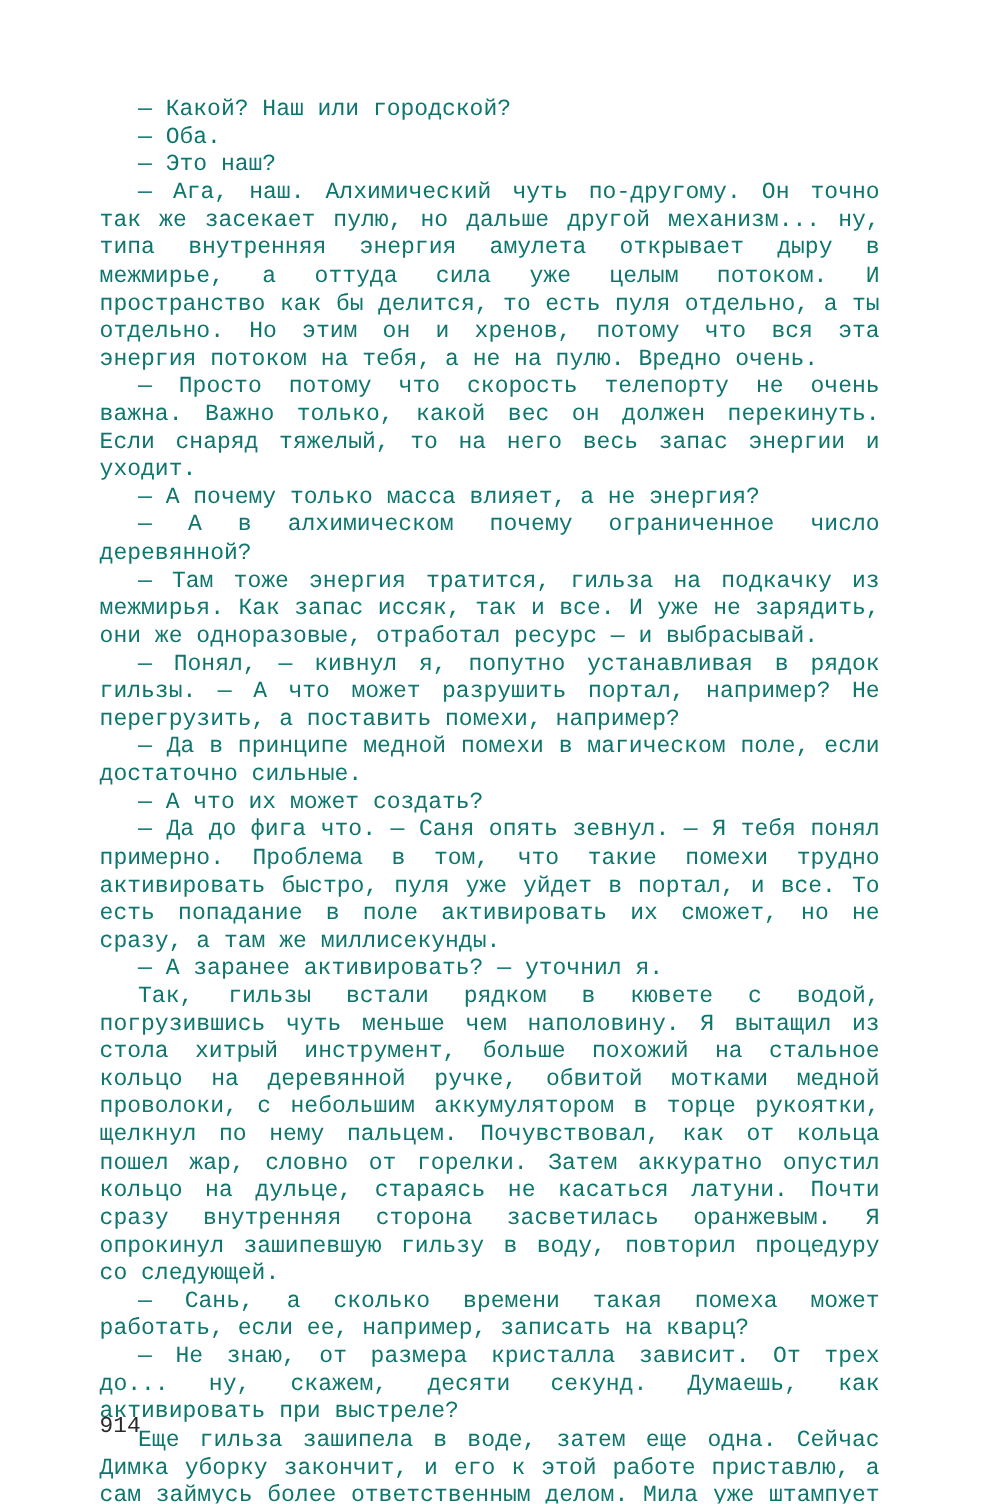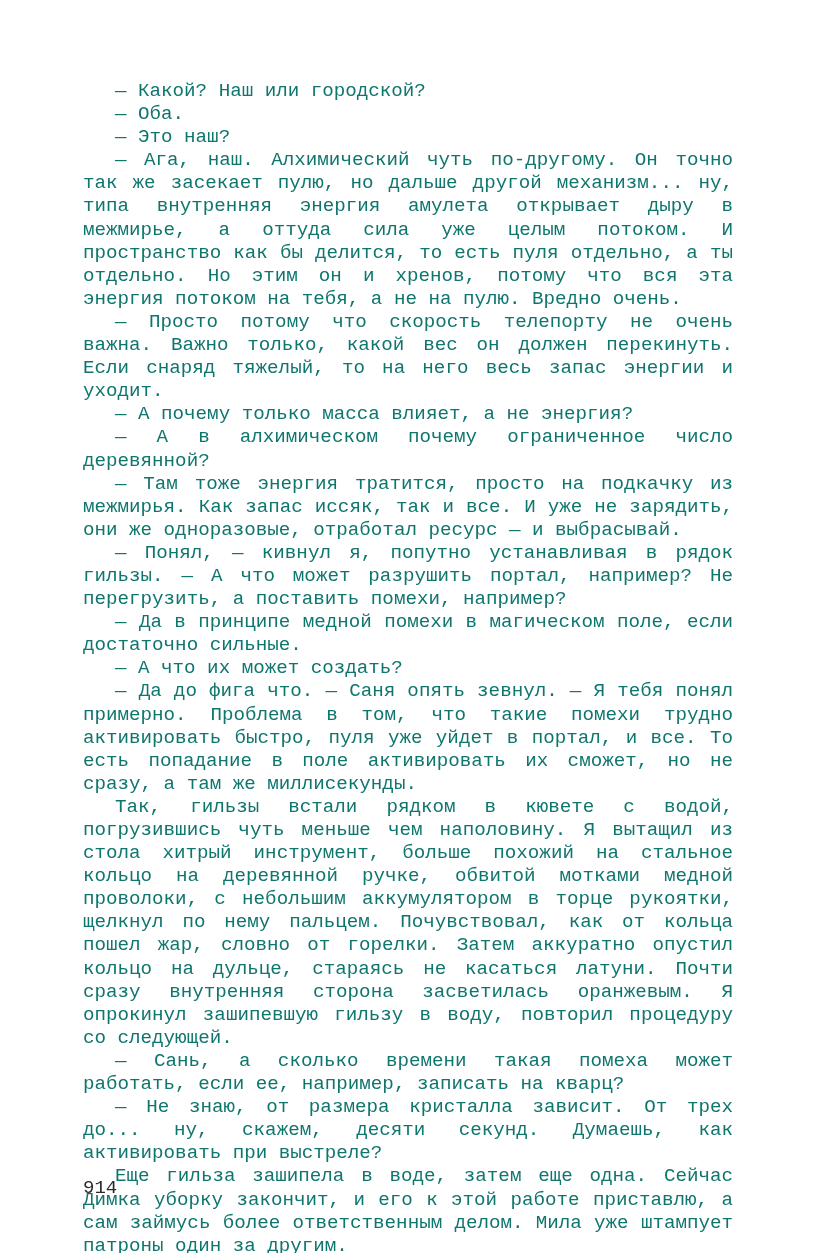--- a/index.html
+++ b/index.html
@@ -42,24 +42,25 @@
 <body>
 
 <div class="page">
   <p>— Какой? Наш или городской?</p>
   <p>— Оба.</p>
   <p>— Это наш?</p>
   <p>— Ага, наш. Алхимический чуть по-другому. Он точно так же засекает пулю, но дальше другой механизм... ну, типа внутренняя энергия амулета открывает дыру в межмирье, а оттуда сила уже целым потоком. И пространство как бы делится, то есть пуля отдельно, а ты отдельно. Но этим он и хренов, потому что вся эта энергия потоком на тебя, а не на пулю. Вредно очень.</p>
   <p>— Просто потому что скорость телепорту не очень важна. Важно только, какой вес он должен перекинуть. Если снаряд тяжелый, то на него весь запас энергии и уходит.</p>
   <p>— А почему только масса влияет, а не энергия?</p>
   <p>— А в алхимическом почему ограниченное число деревянной?</p>
-  <p>— Там тоже энергия тратится, просто на подкачку из межмирья. Как запас иссяк, так и все. И уже не зарядить, они же одноразовые, отработал ресурс — и выбрасывай.</p>
+  <p>— Там тоже энергия тратится, гильза на подкачку из межмирья. Как запас иссяк, так и все. И уже не зарядить, они же одноразовые, отработал ресурс — и выбрасывай.</p>
   <p>— Понял, — кивнул я, попутно устанавливая в рядок гильзы. — А что может разрушить портал, например? Не перегрузить, а поставить помехи, например?</p>
   <p>— Да в принципе медной помехи в магическом поле, если достаточно сильные.</p>
   <p>— А что их может создать?</p>
   <p>— Да до фига что. — Саня опять зевнул. — Я тебя понял примерно. Проблема в том, что такие помехи трудно активировать быстро, пуля уже уйдет в портал, и все. То есть попадание в поле активировать их сможет, но не сразу, а там же миллисекунды.</p>
+  <p>— А заранее активировать? — уточнил я.</p>
   <p>Так, гильзы встали рядком в кювете с водой, погрузившись чуть меньше чем наполовину. Я вытащил из стола хитрый инструмент, больше похожий на стальное кольцо на деревянной ручке, обвитой мотками медной проволоки, с небольшим аккумулятором в торце рукоятки, щелкнул по нему пальцем. Почувствовал, как от кольца пошел жар, словно от горелки. Затем аккуратно опустил кольцо на дульце, стараясь не касаться латуни. Почти сразу внутренняя сторона засветилась оранжевым. Я опрокинул зашипевшую гильзу в воду, повторил процедуру со следующей.</p>
   <p>— Сань, а сколько времени такая помеха может работать, если ее, например, записать на кварц?</p>
   <p>— Не знаю, от размера кристалла зависит. От трех до... ну, скажем, десяти секунд. Думаешь, как активировать при выстреле?</p>
   <p>Еще гильза зашипела в воде, затем еще одна. Сейчас Димка уборку закончит, и его к этой работе приставлю, а сам займусь более ответственным делом. Мила уже штампует патроны один за другим.</p>
 </div>
 
 <div class="page-number">914</div>
 
 </body></html>

